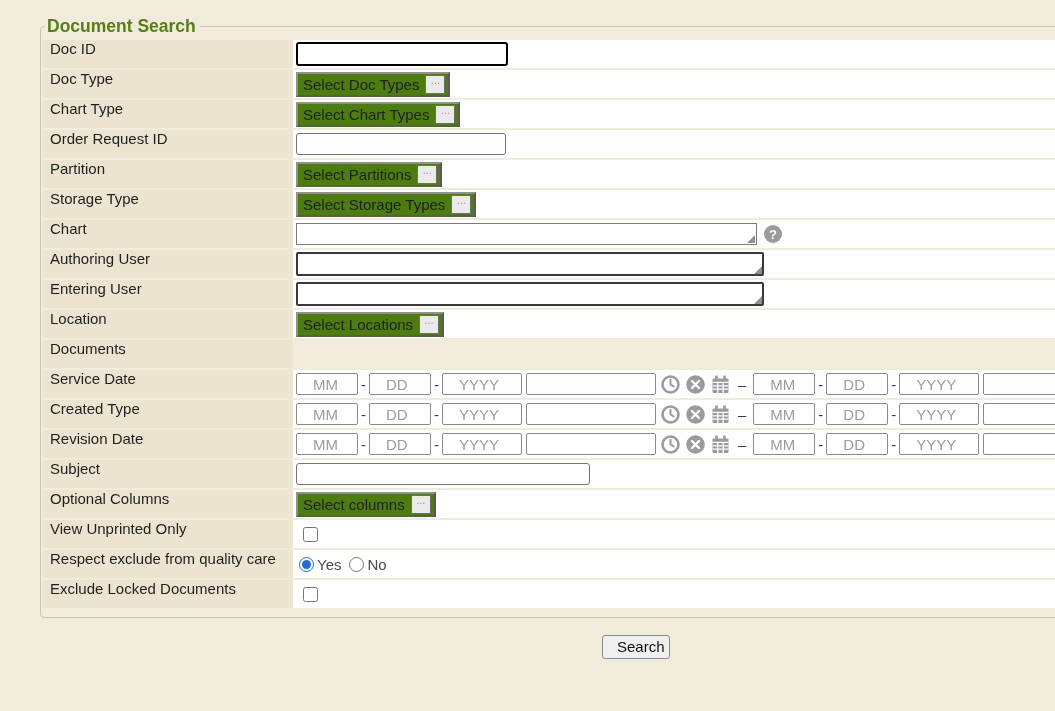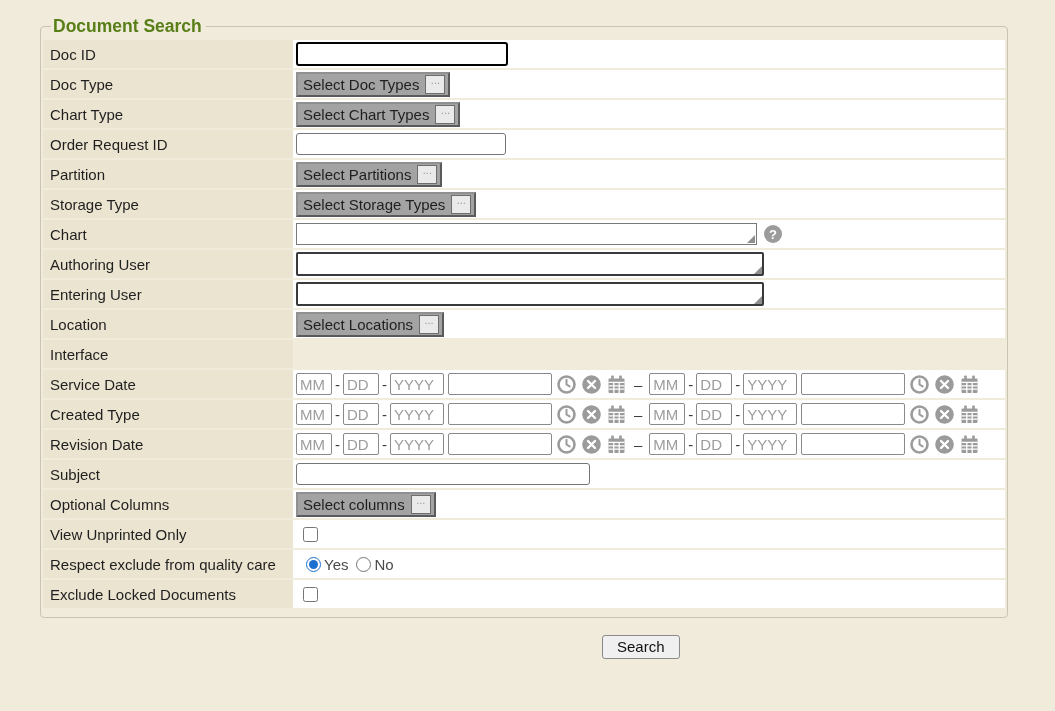--- a/index.html
+++ b/index.html
@@ -19,28 +19,28 @@
     border:1px solid #c9c3b4;
     border-radius:4px;
     padding:3px 2px 7px 2px;
     background:transparent;
   }
   legend.form-legend{
     color:#587f17;
     font-weight:bold;
     font-size:17.5px;
     padding:0 4px 0 2px;
-    margin-left:8px;
+    margin-left:2px;
   }
 
   .row{display:flex;margin-bottom:2px;min-height:28px;}
   .label-cell{
     width:250px;flex:none;
     background:#ebe4d0;
-    display:flex;align-items:center;
+    display:flex;
     padding-left:7px;box-sizing:border-box;
   }
   .control-cell{
     flex:1;background:#ffffff;
     display:flex;align-items:center;
     padding-left:3px;gap:4px;
   }
 
   
   .text-input{
@@ -48,21 +48,21 @@
     padding:0 4px;font:inherit;background:#fff;outline:none;
   }
   [data-row="doc-id"] .text-input{width:200px;height:20px;border:2px solid #000;}
   [data-row="order-request-id"] .text-input,
   [data-row="ext-id"] .text-input{width:200px;}
   [data-row="subject"] .text-input{width:284px;}
 
   
   .picker{
     display:inline-flex;align-items:center;gap:6px;
-    background:#a3a3a3;
+    background:#4d7c0f;
     border:2px solid #909090;
     border-right-color:#5a5a5a;border-bottom-color:#5a5a5a;
     padding:1px 3px 1px 5px;
   }
   .picker-btn{
     width:20px;height:19px;flex:none;
     background:#eaeaea;border:1px solid #6d6d6d;
     color:#9a9a9a;font-size:11px;line-height:8px;
     display:inline-flex;align-items:flex-start;justify-content:center;
     padding:0;font-family:inherit;cursor:pointer;
@@ -86,51 +86,51 @@
   
   select.iface{
     font:inherit;height:24px;width:244px;
     border:1px solid #8a8a8a;border-radius:4px;
     background:#fff;padding:0 2px;color:#1f1f1f;
   }
 
   
   .date-input{
     height:20px;border:1px solid #8a8a8a;border-radius:2px;
-    padding:0 3px;font:inherit;color:#444;background:#fff;outline:none;
+    padding:0 16px;font:inherit;color:#444;background:#fff;outline:none;
   }
   .date-input::placeholder{color:#9c9c9c;}
   .di-mm{width:28px}.di-dd{width:28px}.di-yyyy{width:46px}.di-time{width:96px}
   .dsep{color:#3c3c3c;margin:0 -1px;}
   .range-sep{color:#3c3c3c;margin:0 3px;}
   .icon-btn{
     width:21px;height:21px;flex:none;padding:0;margin:0;
     border:none;background:none;display:inline-flex;cursor:pointer;
   }
   .icon-btn svg{width:21px;height:21px;}
 
   
   input[type="checkbox"]{
     width:15px;height:15px;margin:0 0 0 7px;accent-color:#555;
   }
-  .radio-group{display:flex;align-items:flex-start;gap:8px;margin-left:10px;}
+  .radio-group{display:flex;align-items:flex-start;gap:8px;margin-left:3px;}
   .radio-opt{display:inline-flex;align-items:center;gap:3px;color:#4a4a4a;}
   input[type="radio"]{width:15px;height:15px;margin:0;accent-color:#1d6fd1;}
 
   .help-circle{
     width:18px;height:18px;border-radius:50%;
     background:#9b9b9b;color:#fff;
     font-weight:bold;font-size:13px;
     display:inline-flex;align-items:center;justify-content:center;
     margin-left:3px;flex:none;cursor:pointer;
   }
 
   .search-row{margin:17px 0 0 602px;}
   button.search{
-    font:inherit;padding:2px 14px 3px 14px;
+    font:inherit;padding:2px 4px 3px 14px;
     background:#f0f0f0;border:1px solid #8a8a8a;border-radius:3px;
     color:#111;cursor:pointer;
   }
 </style>
 </head>
 <body>
 
 <div class="page">
   <fieldset class="search-fieldset">
     <legend class="form-legend">Document Search</legend>
@@ -235,21 +235,21 @@
           </div>
           <div class="control-cell">
             <span class="picker">
               <span class="picker-text">Select Locations</span>
               <button class="picker-btn" type="button">...</button>
             </span>
           </div>
         </div>
         <div class="row" data-row="interface">
           <div class="label-cell">
-            <span>Interface</span>
+            <span>Documents</span>
           </div>
         </div>
         <div class="row" data-row="service-date">
           <div class="label-cell">
             <span>Service Date</span>
           </div>
           <div class="control-cell">
             <input class="date-input di-mm" type="text" placeholder="MM" style="">
             <span class="dsep">-</span>
             <input class="date-input di-dd" type="text" placeholder="DD" style="">

